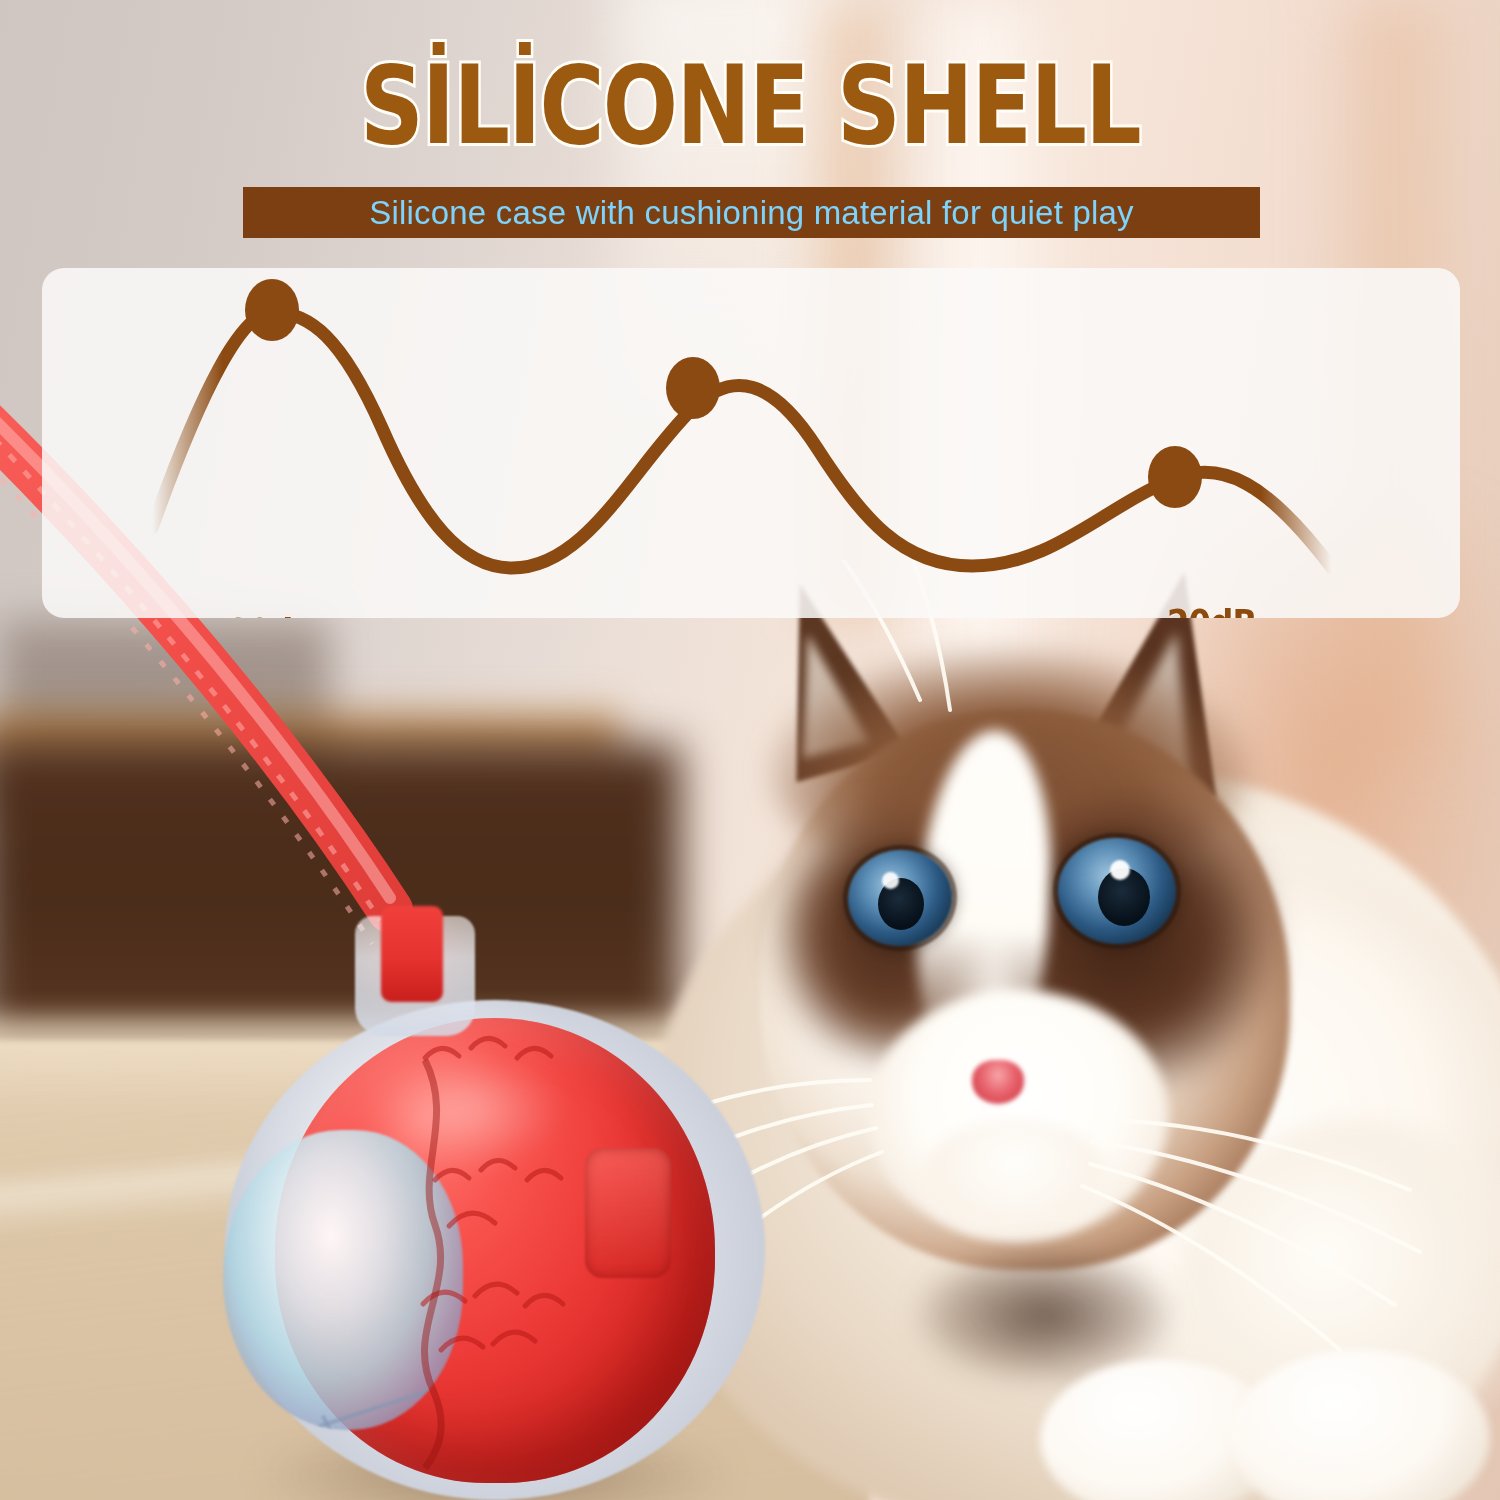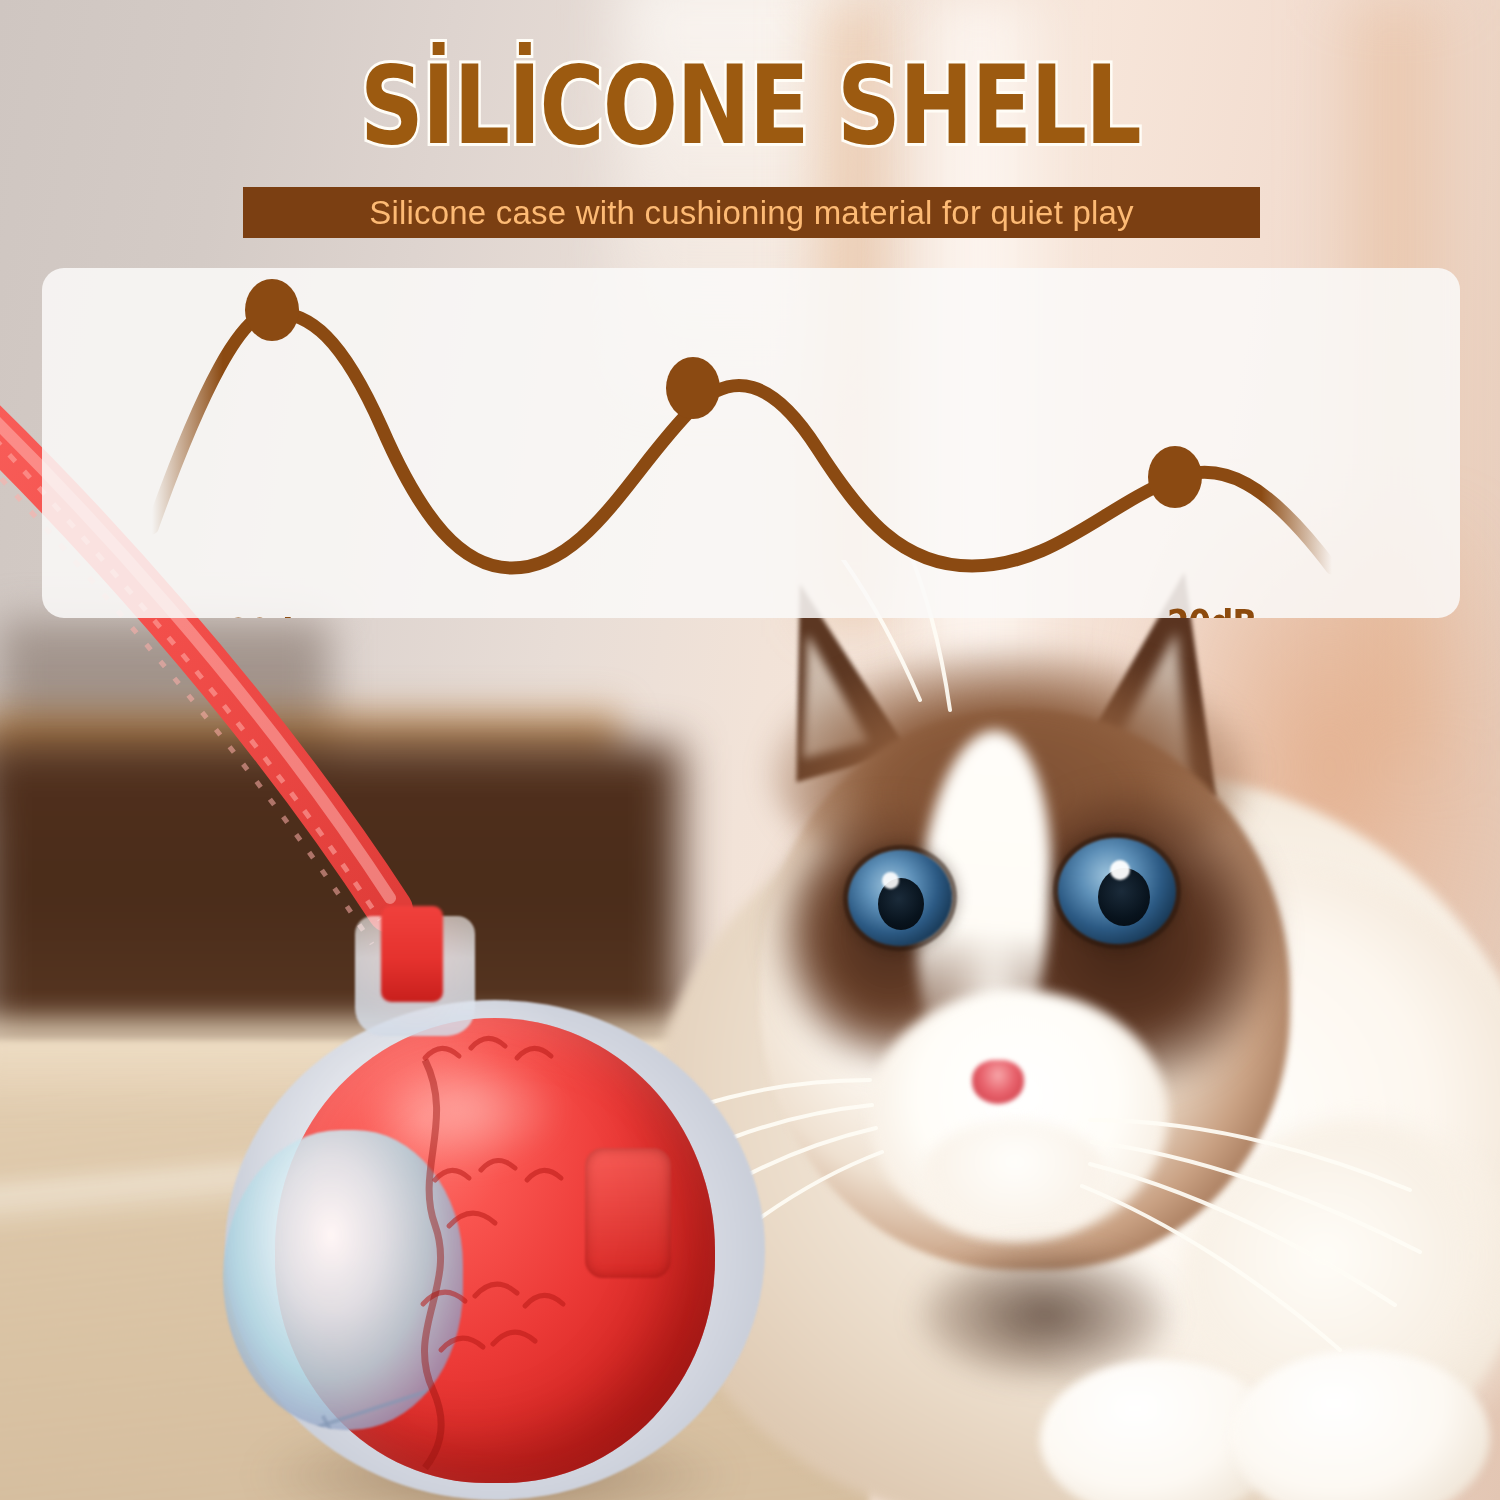--- a/index.html
+++ b/index.html
@@ -300,21 +300,21 @@
     paint-order:stroke fill;
     white-space:nowrap;
   }
   .subtitle-bar {
     position:absolute; left:243px; top:187px;
     width:1017px; height:51px;
     background:#7b3f12;
     display:flex; align-items:center; justify-content:center;
   }
   .subtitle-text {
-    color:#fdba74;
+    color:#7dd3fc;
     font-size:33px;
     font-family:"Liberation Sans", sans-serif;
     letter-spacing:.2px;
     white-space:nowrap;
   }
 
   
   .chart-panel {
     position:absolute; left:42px; top:268px;
     width:1418px; height:350px;

